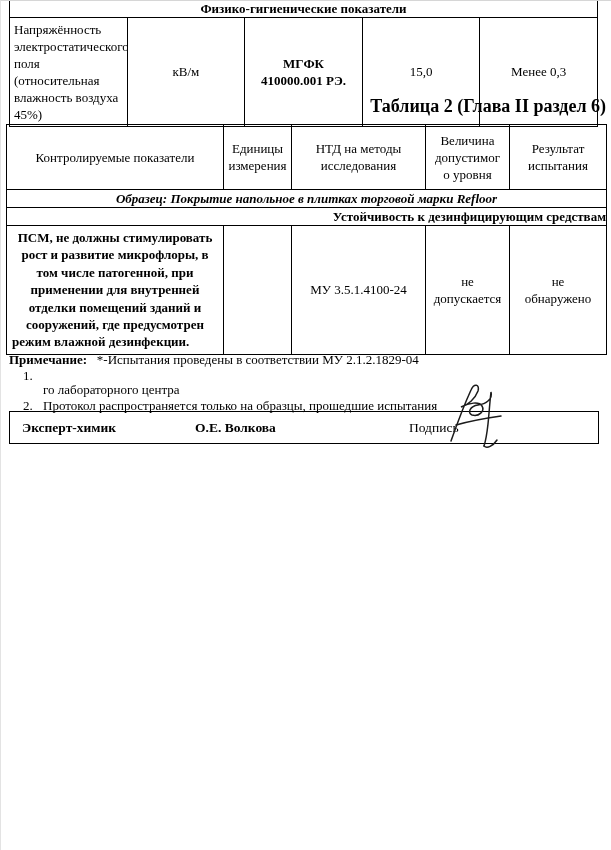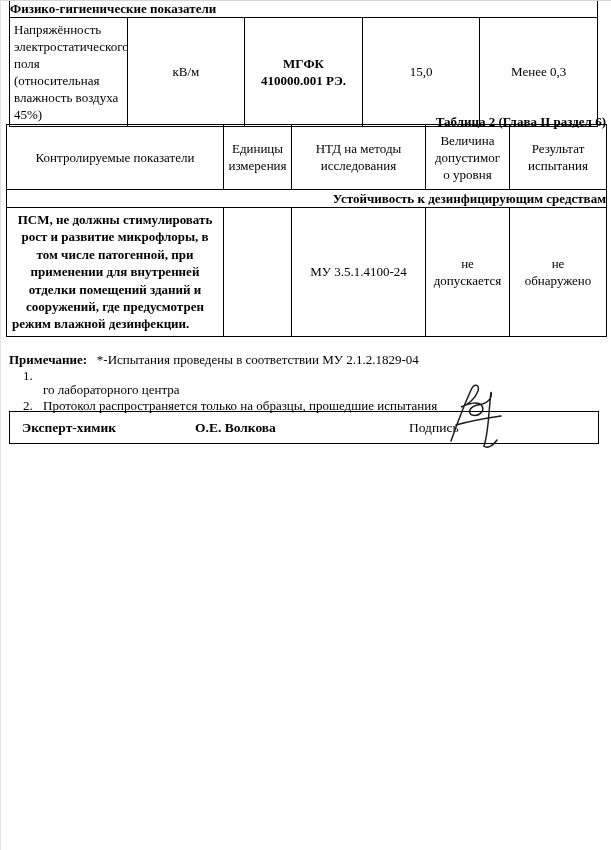--- a/index.html
+++ b/index.html
@@ -16,42 +16,42 @@
     border-left: 1px solid #e3e3e3;
   }
   table { border-collapse: collapse; table-layout: fixed; }
   td { border: 1px solid #000; font-size: 13px; line-height: 17px; vertical-align: middle; overflow: hidden; }
 
   
   .t1 { position: absolute; left: 8px; top: 0; width: 589px; }
   .t1 .hdr {
     border-top: none;
     font-weight: bold;
-    text-align: left;
+    text-align: center;
     height: 16px;
     line-height: 15px;
     font-size: 13px;
   }
   .t1 .c1 { width: 142px; }
   .t1 .c2 { width: 78px; }
   .t1 .c3 { width: 178px; font-weight: bold; }
   .t1 .c4 { width: 98px; }
   .t1 .c5 { width: 93px; }
   .t1 .datarow td { height: 86px; }
   .t1 .indicator { vertical-align: top; text-align: left; padding: 3px 3px 3px 4px; }
   .center { text-align: center; }
 
   
   .caption {
     position: absolute;
-    left: 0; top: 112px;
+    left: 0; top: 96px;
     width: 605px;
     text-align: right;
     font-weight: bold;
-    font-size: 13px;
+    font-size: 18px;
     line-height: 18px;
   }
 
   
   .t2 { position: absolute; left: 5px; top: 123px; width: 600px; }
   .t2 .c1 { width: 217px; }
   .t2 .c2 { width: 68px; font-family: Liberation Serif, serif; }
   .t2 .c3 { width: 134px; }
   .t2 .c4 { width: 84px; }
   .t2 .c5 { width: 97px; }
@@ -132,20 +132,23 @@
       <td class="c4">
         <div>Величина</div>
         <div>допустимог</div>
         <div>о уровня</div>
       </td>
       <td class="c5">
         <div>Результат</div>
         <div>испытания</div>
       </td>
     </tr>
+    <tr class="samplerow">
+      <td colspan="5">Образец: Покрытие напольное в плитках торговой марки Refloor</td>
+    </tr>
     <tr class="sectionrow">
       <td colspan="5">Устойчивость к дезинфицирующим средствам</td>
     </tr>
     <tr class="datarow">
       <td class="c1 justify">ПСМ, не должны стимулировать рост и развитие микрофлоры, в том числе патогенной, при применении для внутренней отделки помещений зданий и сооружений, где предусмотрен режим влажной дезинфекции.</td>
       <td class="c2"></td>
       <td class="c3">МУ 3.5.1.4100-24</td>
       <td class="c4">
         <div>не</div>
         <div>допускается</div>

